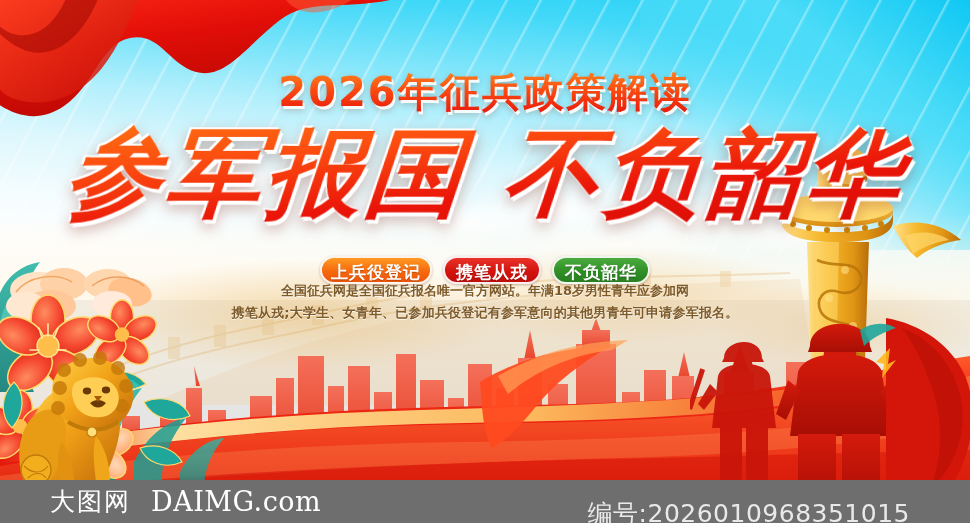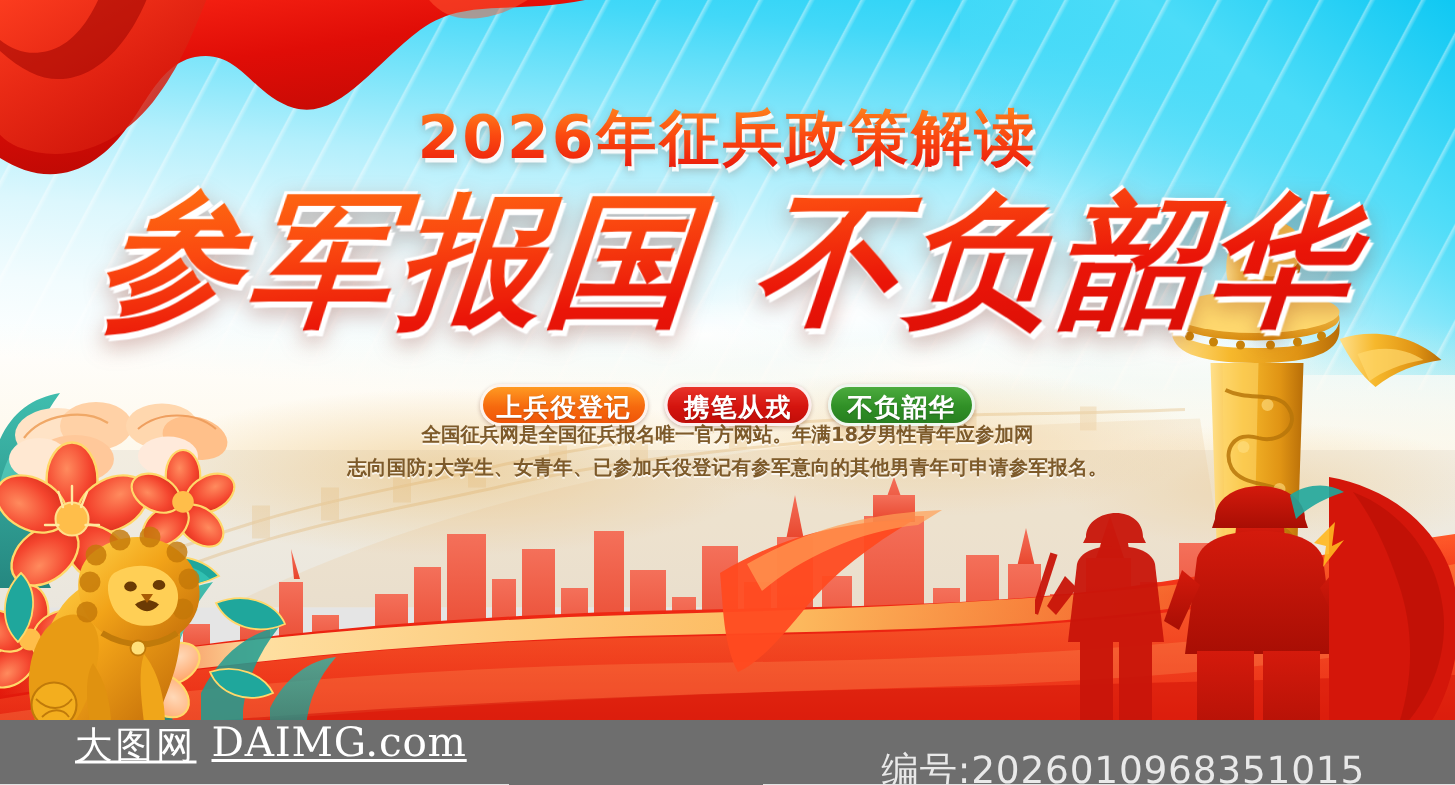--- a/index.html
+++ b/index.html
@@ -116,23 +116,22 @@
   }
   .body-text div{white-space:nowrap;}
   .body-text .l2{letter-spacing:.2px;}
 
   
   .wmbar{
     position:absolute;left:0;bottom:0;width:970px;height:43px;
     background:#6e6e6e;
   }
   .wm-left{
-    position:absolute;left:50px;top:0;height:43px;display:flex;align-items:flex-start;gap:10px;
+    position:absolute;left:50px;top:0;height:43px;display:flex;align-items:center;gap:20px;
     color:#fff;
-    text-decoration:underline;
   }
   .wm-cn{font-size:25px;font-family:"DejaVu Sans","Liberation Sans",sans-serif;letter-spacing:2px;}
   .wm-en{font-size:27px;font-family:"DejaVu Serif","Liberation Serif",serif;letter-spacing:.5px;}
   .wm-id{
     position:absolute;right:60px;top:12px;height:43px;display:flex;align-items:center;
     color:#e9e9e9;font-size:25px;letter-spacing:.5px;
     font-family:"DejaVu Sans","Liberation Sans",sans-serif;
   }
 </style>
 </head>
@@ -527,21 +526,21 @@
   </div>
 
   <div class="badges">
     <div class="badge b-orange">上兵役登记</div>
     <div class="badge b-red">携笔从戎</div>
     <div class="badge b-green">不负韶华</div>
   </div>
 
   <div class="body-text">
     <div>全国征兵网是全国征兵报名唯一官方网站。年满18岁男性青年应参加网</div>
-    <div class="l2">志向国防;大学生、女青年、已参加兵役登记有参军意向的其他男青年可申请参军报名。</div>
+    <div class="l2">携笔从戎;大学生、女青年、已参加兵役登记有参军意向的其他男青年可申请参军报名。</div>
   </div>
 
   <div class="wmbar">
     <div class="wm-left">
       <span class="wm-cn">大图网</span>
       <span class="wm-en">DAIMG.com</span>
     </div>
     <div class="wm-id">编号:2026010968351015</div>
   </div>
 

